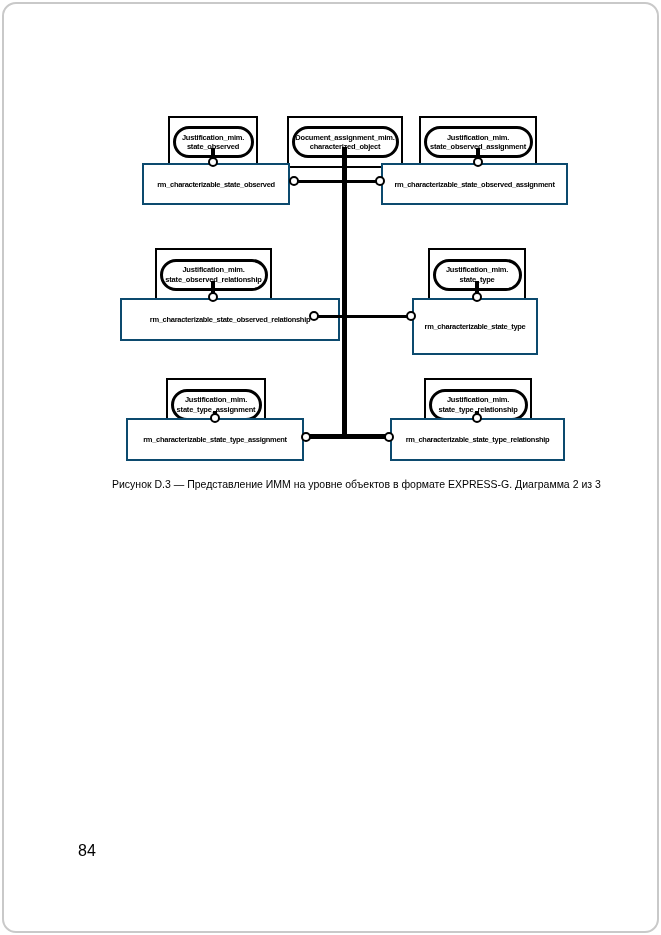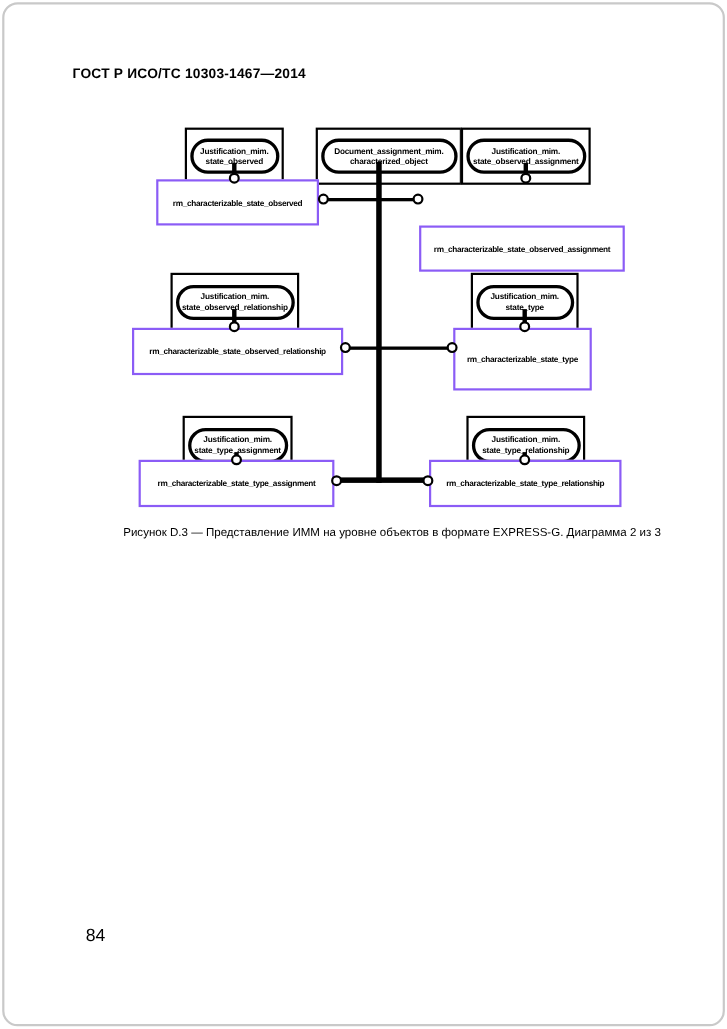--- a/index.html
+++ b/index.html
@@ -66,21 +66,21 @@
     text-align: center;
     font-size: 7.5px;
     font-weight: bold;
     line-height: 1.25;
     letter-spacing: -0.2px;
     white-space: nowrap;
     overflow: hidden;
   }
   .entity {
     position: absolute;
-    border: 2px solid #8b5cf6;
+    border: 2px solid #0c4a6e;
     background: #fff;
     display: flex;
     align-items: center;
     justify-content: center;
     text-align: center;
     font-size: 7.5px;
     font-weight: bold;
     letter-spacing: -0.3px;
     white-space: nowrap;
     overflow: hidden;
@@ -97,60 +97,59 @@
     border-radius: 50%;
     background: #fff;
   }
 </style>
 </head>
 <body>
 
 <div class="page">
   <div class="page-edge"></div>
 
-  <div class="doc-header">ГОСТ Р ИСО/ТС 10303-1467—2014</div>
 
   <div>
 
     <div class="refbox" style="left:168px; top:96px; width:90px; height:52px;">
       <div class="oval">
         <span>Justification_mim.</span>
         <span>state_observed</span>
       </div>
     </div>
-    <div class="refbox" style="left:287px; top:96px; width:133px; height:52px;justify-content:center;">
+    <div class="refbox" style="left:287px; top:96px; width:116px; height:52px;justify-content:center;">
       <div class="oval">
         <span>Document_assignment_mim.</span>
         <span>characterized_object</span>
       </div>
     </div>
     <div class="refbox" style="left:419px; top:96px; width:118px; height:52px;">
       <div class="oval">
         <span>Justification_mim.</span>
         <span>state_observed_assignment</span>
       </div>
     </div>
 
     <div class="entity" style="left:142px; top:163px; width:148px; height:42px;">rm_characterizable_state_observed</div>
-    <div class="entity" style="left:381px; top:163px; width:187px; height:42px;margin-top:42px;">rm_characterizable_state_observed_assignment</div>
+    <div class="entity" style="left:381px; top:163px; width:187px; height:42px;">rm_characterizable_state_observed_assignment</div>
 
     <div class="refbox" style="left:155px; top:228px; width:117px; height:53px;">
       <div class="oval">
         <span>Justification_mim.</span>
         <span>state_observed_relationship</span>
       </div>
     </div>
     <div class="refbox" style="left:428px; top:228px; width:98px; height:53px;">
       <div class="oval">
         <span>Justification_mim.</span>
         <span>state_type</span>
       </div>
     </div>
 
-    <div class="entity" style="left:120px; top:298px; width:192px; height:43px;">rm_characterizable_state_observed_relationship</div>
+    <div class="entity" style="left:120px; top:298px; width:220px; height:43px;">rm_characterizable_state_observed_relationship</div>
     <div class="entity" style="left:412px; top:298px; width:126px; height:57px;">rm_characterizable_state_type</div>
 
     <div class="refbox" style="left:166px; top:358px; width:100px; height:53px;">
       <div class="oval">
         <span>Justification_mim.</span>
         <span>state_type_assignment</span>
       </div>
     </div>
     <div class="refbox" style="left:424px; top:358px; width:108px; height:53px;">
       <div class="oval">

